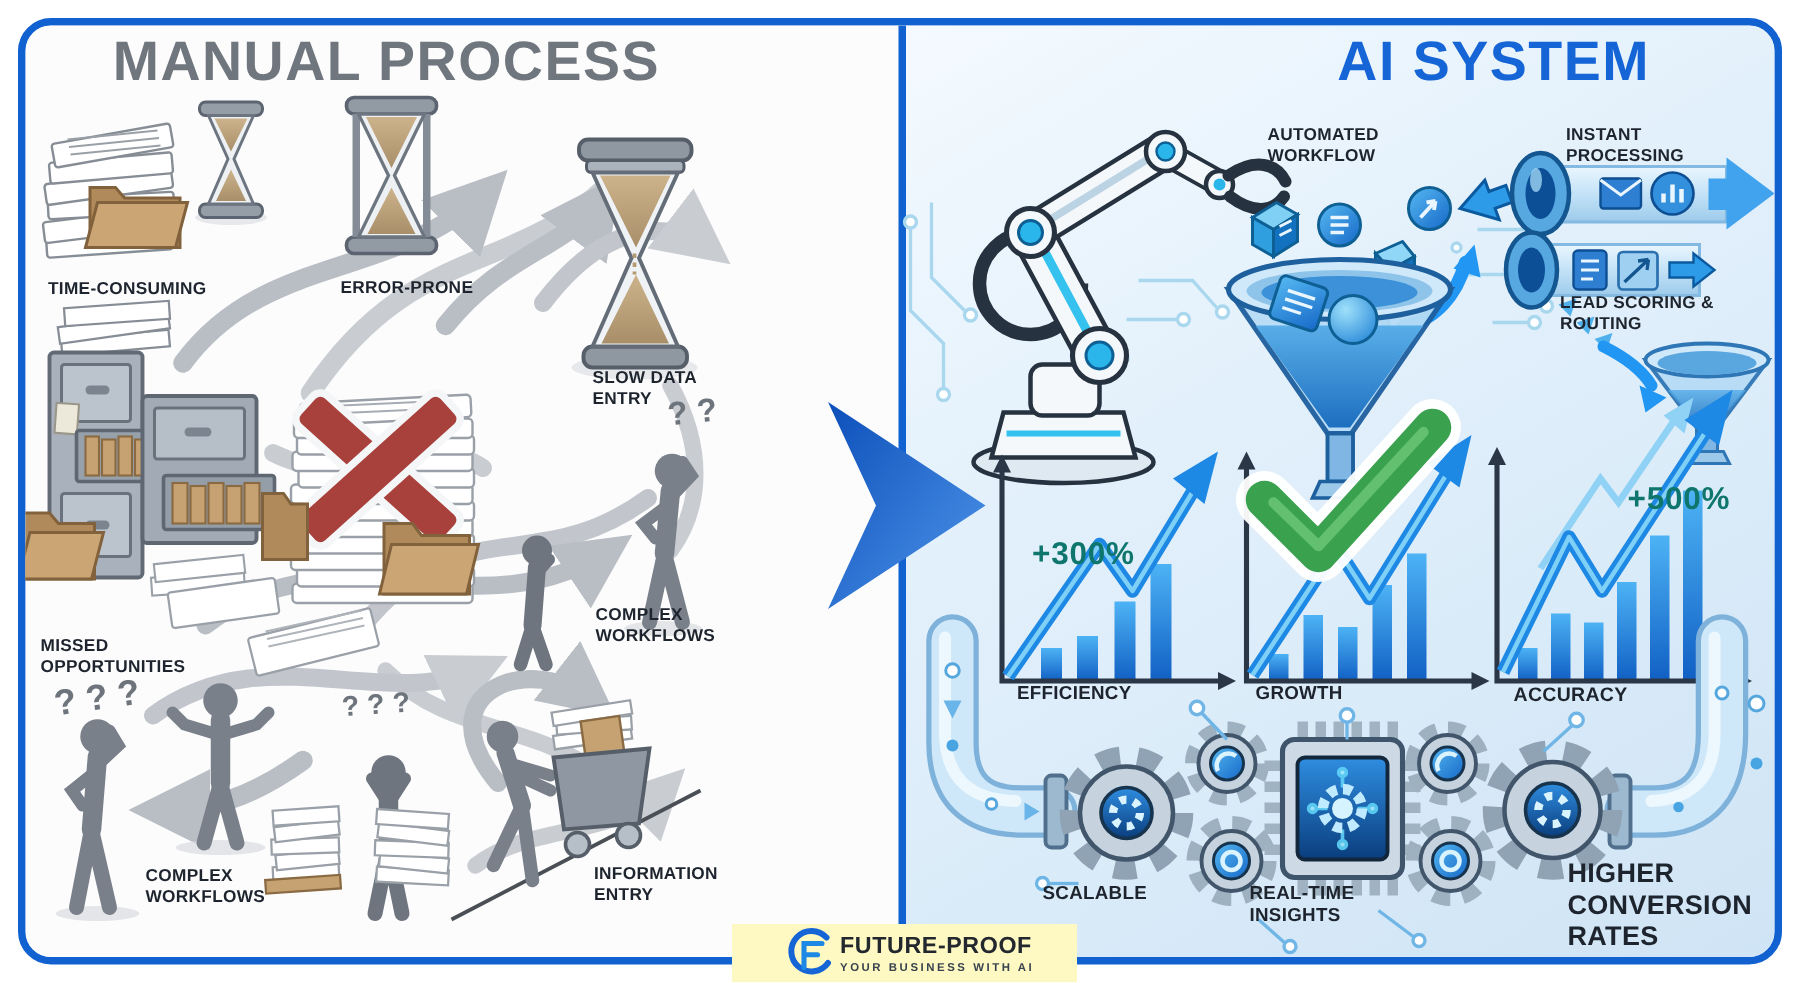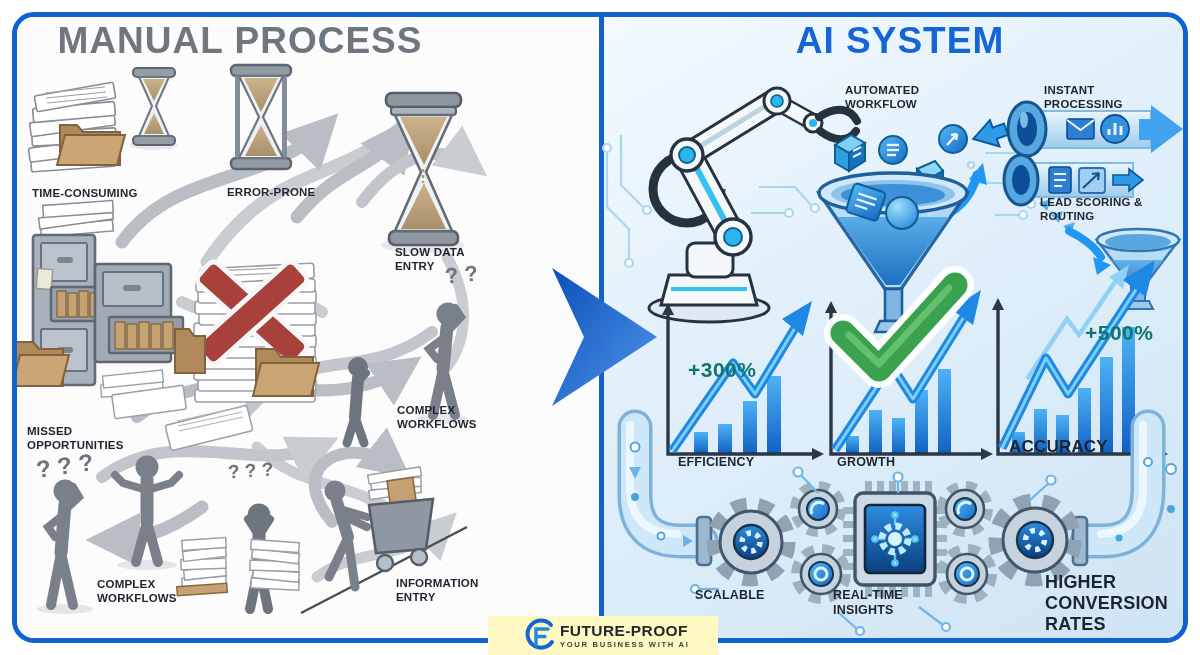--- a/index.html
+++ b/index.html
@@ -7,21 +7,21 @@
          font-family:"Liberation Sans","DejaVu Sans",sans-serif;}
   #frame{position:absolute;left:12px;top:12px;width:1166px;height:621px;
          border:5px solid #1161d0;border-radius:22px;overflow:hidden;background:#fcfcfd;}
   .panel{position:absolute;top:0;height:100%;}
   #left-panel{left:0;width:582px;background:#fcfcfd;}
   #right-panel{left:587px;width:579px;background:linear-gradient(150deg,#f4faff 0%,#e2f0fb 40%,#cfe4f5 100%);}
   #divider{position:absolute;left:582px;top:0;width:5px;height:100%;background:#1161d0;}
   svg{position:absolute;display:block;}
   .lbl{position:absolute;font-weight:bold;color:#1d242d;font-size:11.5px;line-height:1.18;
        text-align:left;letter-spacing:.2px;}
-  .title{position:absolute;font-weight:bold;font-size:37px;letter-spacing:1px;text-align:center;}
+  .title{position:absolute;font-weight:bold;font-size:37px;letter-spacing:1px;text-align:right;}
   #title-left{left:40px;top:20px;width:400px;color:#70767e;}
   #title-right{left:700px;top:20px;width:400px;color:#1565d6;}
   .annot{position:absolute;font-weight:bold;font-size:21px;color:#0f766e;letter-spacing:.5px;}
   .qm{position:absolute;font-weight:bold;color:#6d747c;}
   #footer{position:absolute;left:488px;top:616px;width:230px;height:39px;background:#fef9c3;}
   #brand-block{position:absolute;left:72px;top:6px;}
   #brand-name{font-weight:bold;font-size:15.5px;color:#23282f;letter-spacing:.4px;}
   #brand-tagline{font-weight:bold;font-size:7.6px;color:#39434e;letter-spacing:1.7px;margin-top:0;}
 </style>
 </head>
@@ -625,21 +625,21 @@
   <div class="qm" style="left:36px;top:452px;font-size:24px;transform:rotate(-8deg)">? ? ?</div>
   <div class="qm" style="left:228px;top:460px;font-size:19px;transform:rotate(-4deg)">? ? ?</div>
 
   <div class="lbl" style="left:845px;top:84px;width:112px">AUTOMATED WORKFLOW</div>
   <div class="lbl" style="left:1044px;top:84px;width:112px">INSTANT PROCESSING</div>
   <div class="lbl" style="left:1040px;top:196px;width:116px">LEAD SCORING &amp; ROUTING</div>
   <div class="annot" style="left:688px;top:358px">+300%</div>
   <div class="annot" style="left:1085px;top:321px">+500%</div>
   <div class="lbl" style="left:678px;top:455px;width:120px;font-size:12.5px">EFFICIENCY</div>
   <div class="lbl" style="left:837px;top:455px;width:120px;font-size:12.5px">GROWTH</div>
-  <div class="lbl" style="left:1009px;top:437px;width:120px;font-size:17px">ACCURACY</div>
+  <div class="lbl" style="left:1009px;top:455px;width:120px;font-size:13px">ACCURACY</div>
   <div class="lbl" style="left:695px;top:588px;width:120px;font-size:12.5px">SCALABLE</div>
   <div class="lbl" style="left:833px;top:588px;width:120px;font-size:12.5px">REAL-TIME INSIGHTS</div>
   <div class="lbl" style="left:1045px;top:572px;width:120px;font-size:18px">HIGHER CONVERSION RATES</div>
 
   <div id="footer">
     <svg style="left:36px;top:2px" width="32" height="36" viewBox="0 0 32 36">
       <path d="M27 7 A13.5 13.5 0 1 0 28 24" fill="none" stroke="#1565d6" stroke-width="4" stroke-linecap="round"></path>
       <path d="M12 27 L12 11 L24 11 M12 18.5 L21 18.5" fill="none" stroke="#1e88e5" stroke-width="3.4" stroke-linecap="round"></path>
     </svg>
     <div id="brand-block">

